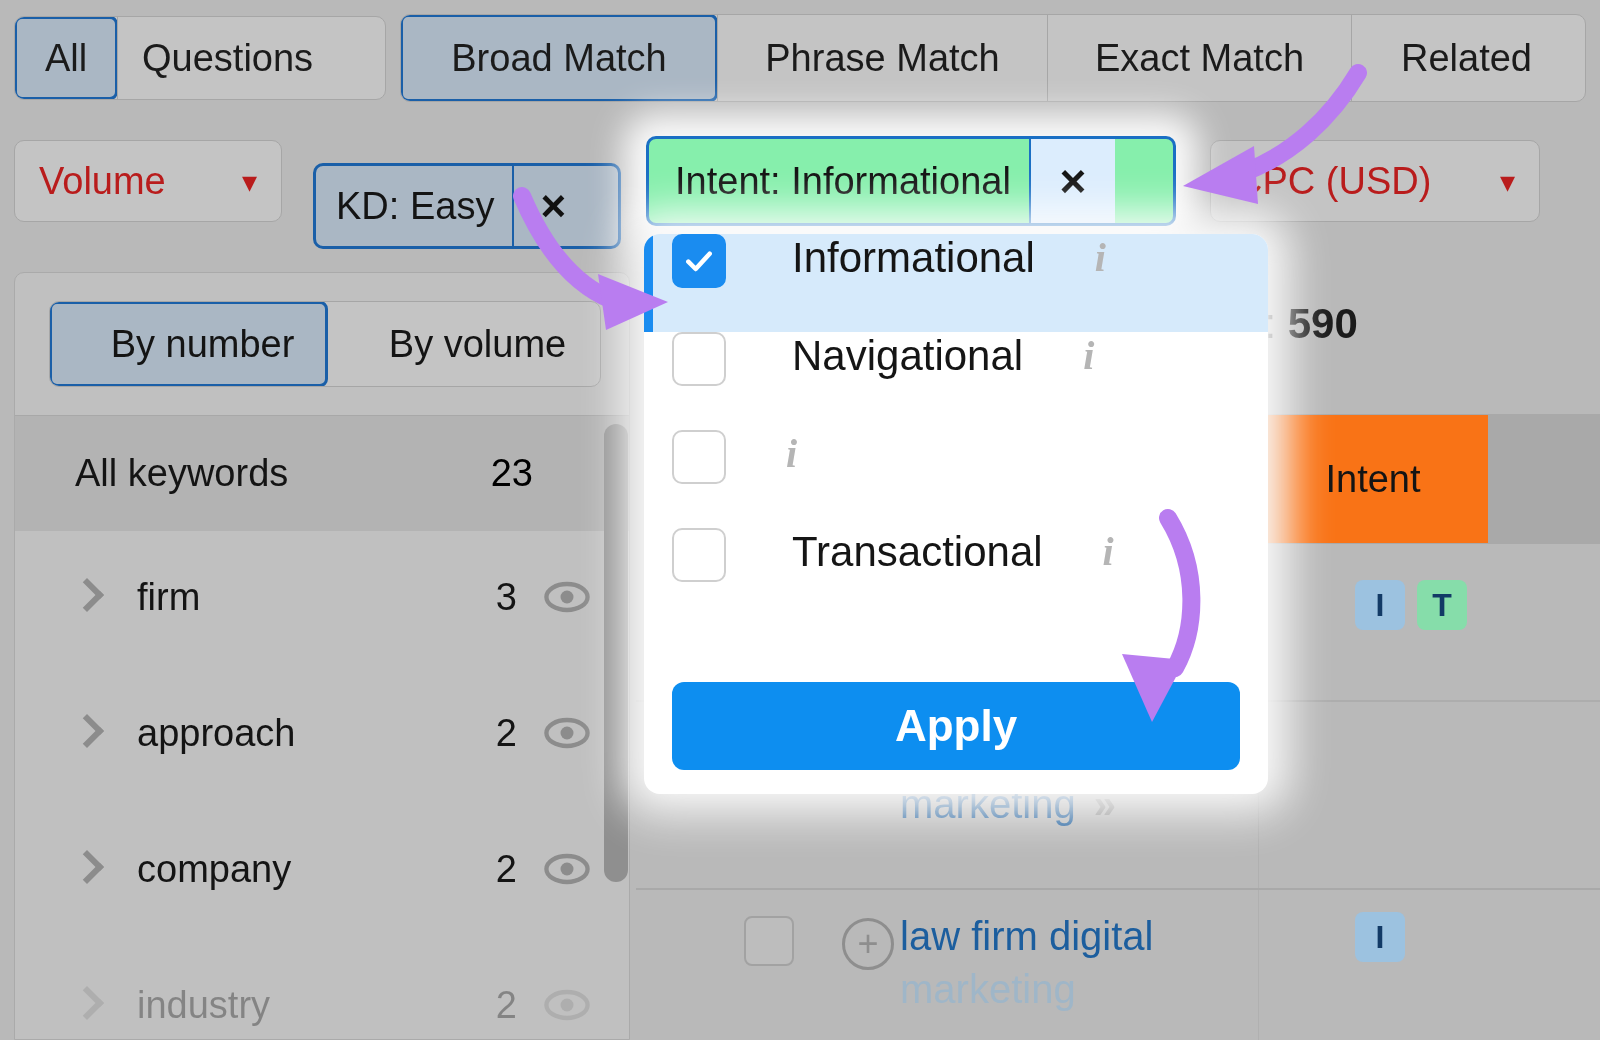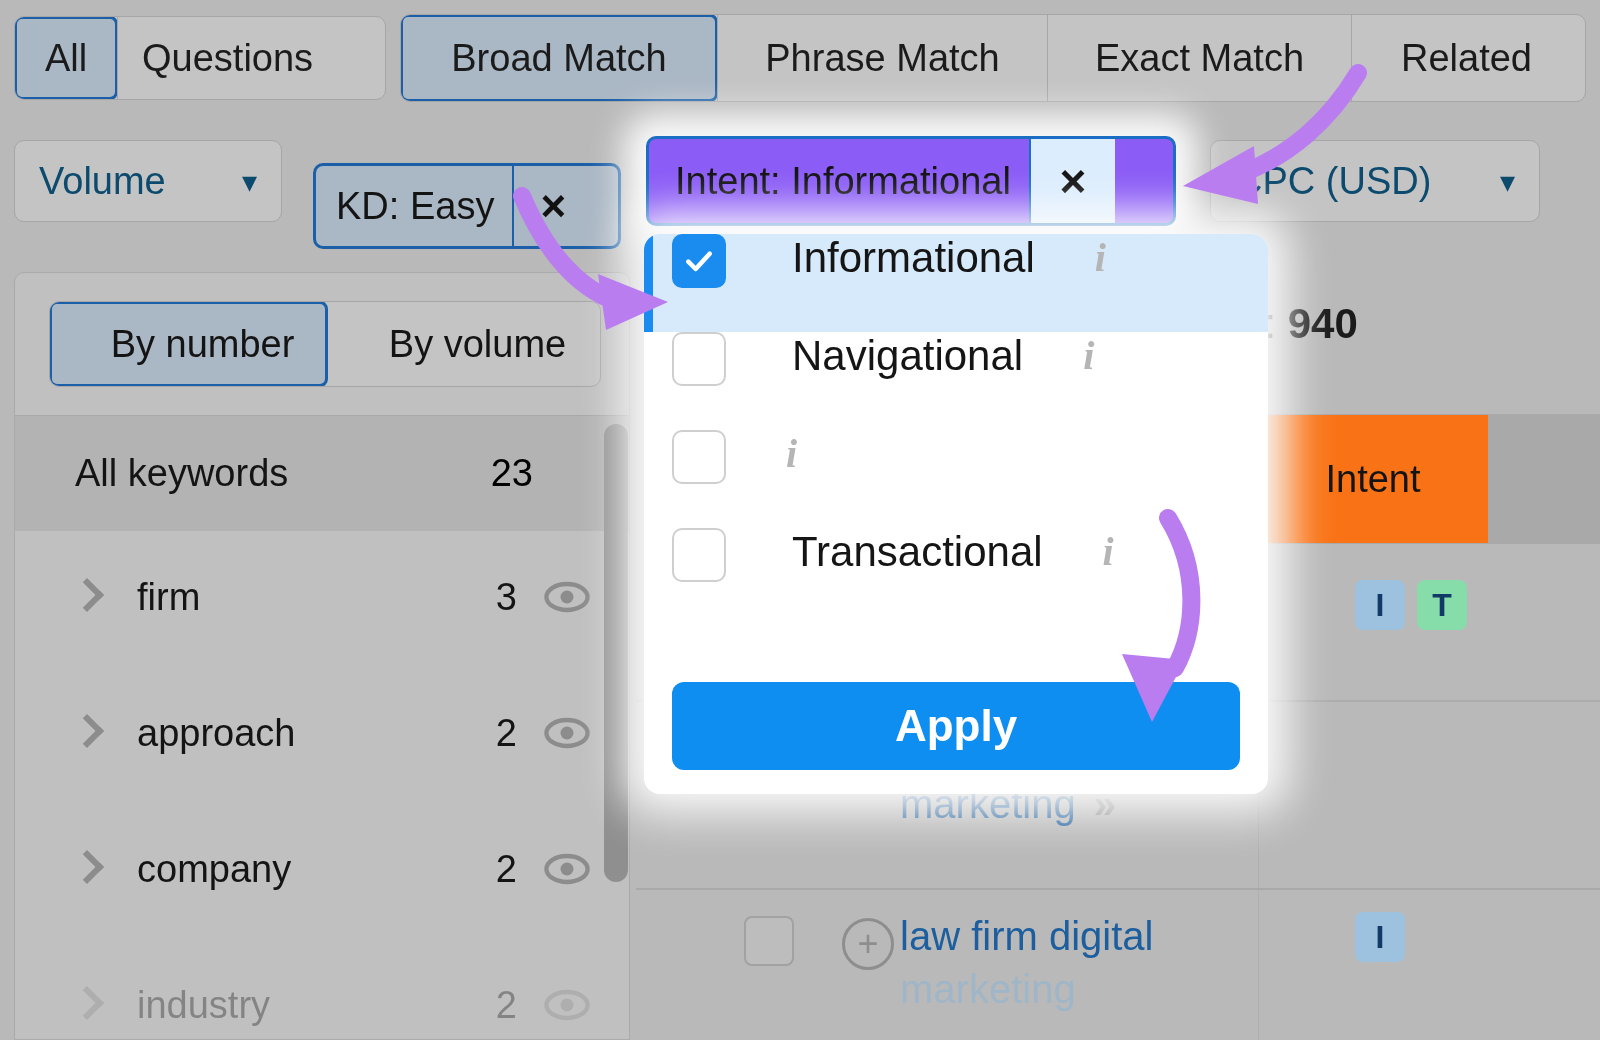--- a/index.html
+++ b/index.html
@@ -42,21 +42,21 @@
   
   #seg-match{left:400px;top:14px;width:1186px;height:88px;background:#c4c4c4;}
   #seg-match .tab{flex:0 0 auto;}
   #seg-match .tab.sel{flex:0 0 auto;}
 
   
   .pill{
     position:absolute;box-sizing:border-box;
     border:1px solid #a6a6a6;border-radius:10px;
     background:#c4c4c4;display:flex;align-items:center;
-    font-size:38px;color:#0c4a6e;
+    font-size:38px;color:#b91c1c;
   }
   #pill-volume{left:14px;top:140px;width:268px;height:82px;}
   #pill-cpc{left:1210px;top:140px;width:330px;height:82px;}
   .pill .ptext{padding-left:24px;}
   .pill .caret{margin-left:auto;margin-right:24px;font-size:30px;}
 
   
   #pill-kd{
     position:absolute;left:313px;top:138px;width:308px;height:86px;
     box-sizing:border-box;display:flex;align-items:stretch;
@@ -71,21 +71,21 @@
   #pill-kd .xbox{
     border-left:2px solid #1a5fa8;width:78px;
     display:flex;align-items:center;justify-content:center;
     font-size:44px;font-weight:bold;color:#111;
   }
 
   
   #pill-intent{
     position:absolute;left:646px;top:136px;width:530px;height:90px;
     box-sizing:border-box;display:flex;align-items:stretch;
-    border:3px solid #1a6fc4;border-radius:10px;background:#8b5cf6;
+    border:3px solid #1a6fc4;border-radius:10px;background:#86efac;
     overflow:hidden;z-index:40;
     box-shadow:0 0 34px 22px rgba(255,255,255,.95);
   }
   #pill-intent .lab{
     display:flex;align-items:center;padding:0 18px 0 26px;
     font-size:38px;color:#121212;white-space:nowrap;
   }
   #pill-intent .xbox{
     border-left:2px solid #1a6fc4;width:84px;background:#dcedfd;
     display:flex;align-items:center;justify-content:center;
@@ -336,21 +336,21 @@
         <ellipse cx="12" cy="12" rx="9.5" ry="6" stroke="#8c8c8c" stroke-width="2"></ellipse>
         <circle cx="12" cy="12" r="3" fill="#8c8c8c"></circle>
       </svg>
     </span>
   </div>
 
 </div>
 <div id="left-scrollbar"></div>
 
 <div id="right-vol">
-  <span>olume: </span><b>940</b>
+  <span>olume: </span><b>590</b>
 </div>
 
 <div id="table-sep2"></div>
 <div id="col-div"></div>
 
 <div id="intent-col-head">
   <span>Intent</span>
 </div>
 <div id="intent-col-head-right"></div>
 

